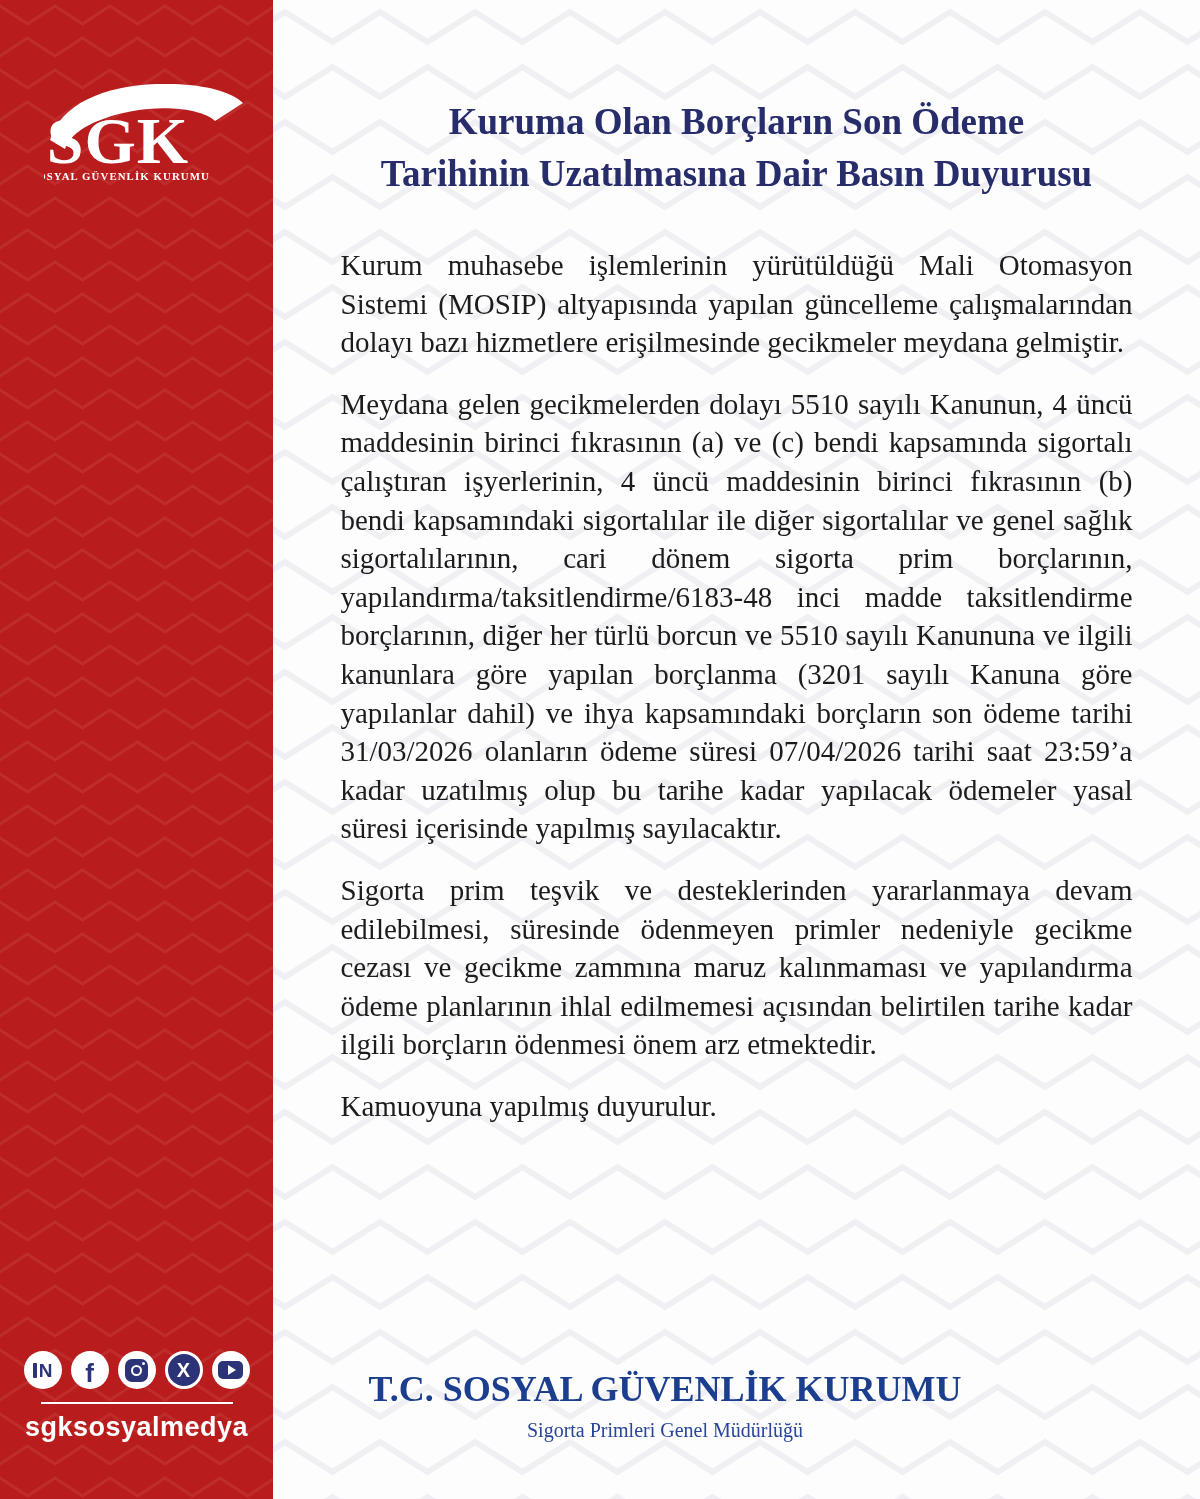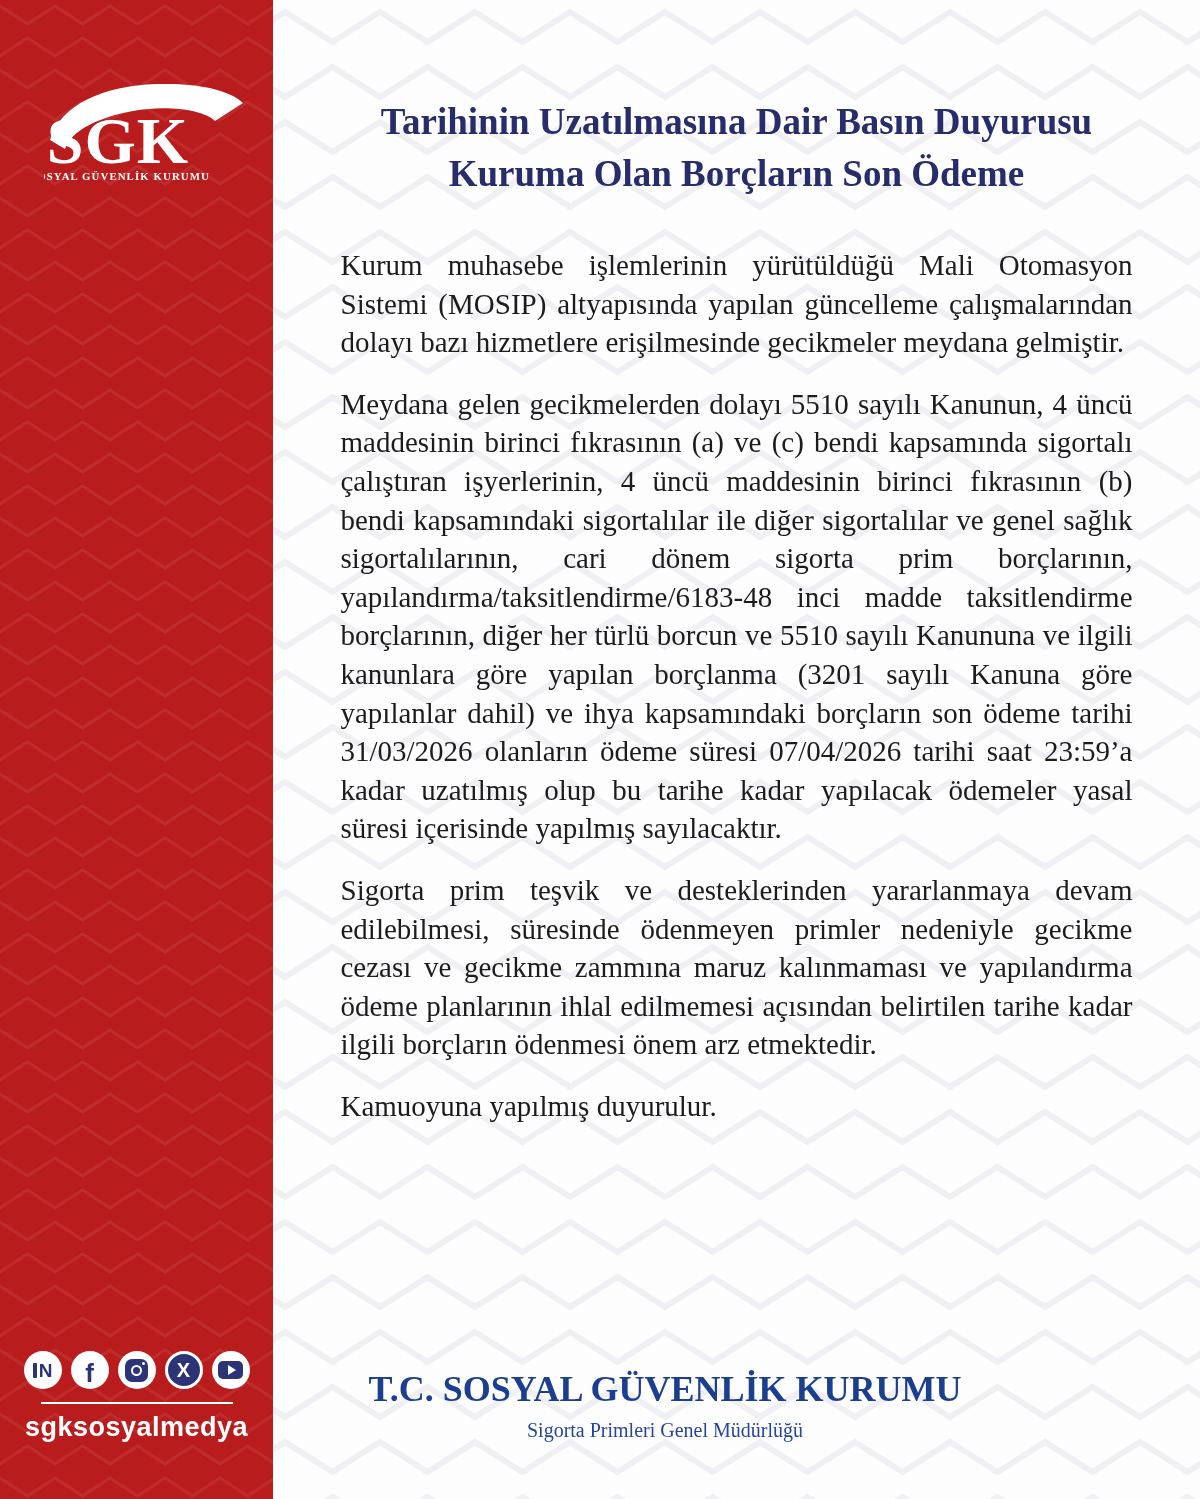--- a/index.html
+++ b/index.html
@@ -110,22 +110,22 @@
           </div>
       </div>
     </div>
     <div class="social-divider"></div>
     <div class="social-handle">sgksosyalmedya</div>
   </div>
 </div>
 
 <div class="main">
   <div class="title">
+    <div>Kuruma Olan Borçların Son Ödeme</div>
     <div>Tarihinin Uzatılmasına Dair Basın Duyurusu</div>
-    <div>Kuruma Olan Borçların Son Ödeme</div>
   </div>
 
   <div class="content">
     <p>Kurum muhasebe işlemlerinin yürütüldüğü Mali Otomasyon Sistemi (MOSIP) altyapısında yapılan güncelleme çalışmalarından dolayı bazı hizmetlere erişilmesinde gecikmeler meydana gelmiştir.</p>
     <p>Meydana gelen gecikmelerden dolayı 5510 sayılı Kanunun, 4 üncü maddesinin birinci fıkrasının (a) ve (c) bendi kapsamında sigortalı çalıştıran işyerlerinin, 4 üncü maddesinin birinci fıkrasının (b) bendi kapsamındaki sigortalılar ile diğer sigortalılar ve genel sağlık sigortalılarının, cari dönem sigorta prim borçlarının, yapılandırma/taksitlendirme/6183-48 inci madde taksitlendirme borçlarının, diğer her türlü borcun ve 5510 sayılı Kanununa ve ilgili kanunlara göre yapılan borçlanma (3201 sayılı Kanuna göre yapılanlar dahil) ve ihya kapsamındaki borçların son ödeme tarihi 31/03/2026 olanların ödeme süresi 07/04/2026 tarihi saat 23:59’a kadar uzatılmış olup bu tarihe kadar yapılacak ödemeler yasal süresi içerisinde yapılmış sayılacaktır.</p>
     <p>Sigorta prim teşvik ve desteklerinden yararlanmaya devam edilebilmesi, süresinde ödenmeyen primler nedeniyle gecikme cezası ve gecikme zammına maruz kalınmaması ve yapılandırma ödeme planlarının ihlal edilmemesi açısından belirtilen tarihe kadar ilgili borçların ödenmesi önem arz etmektedir.</p>
     <p class="no-justify">Kamuoyuna yapılmış duyurulur.</p>
   </div>
 
   <div class="doc-footer">

